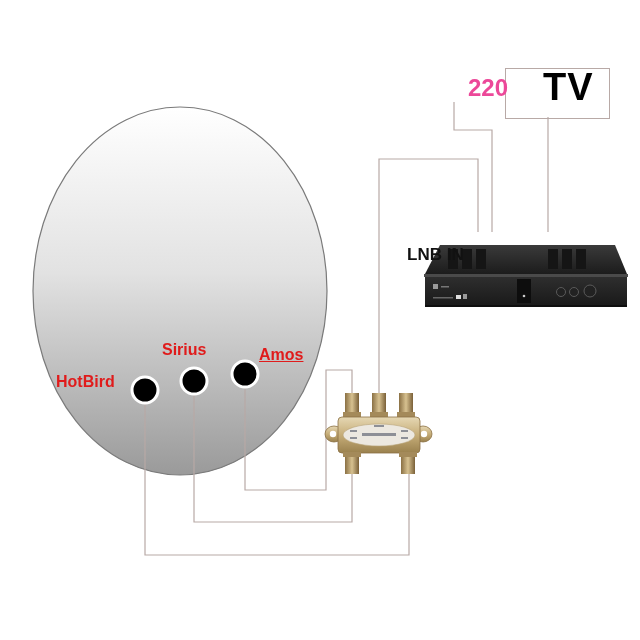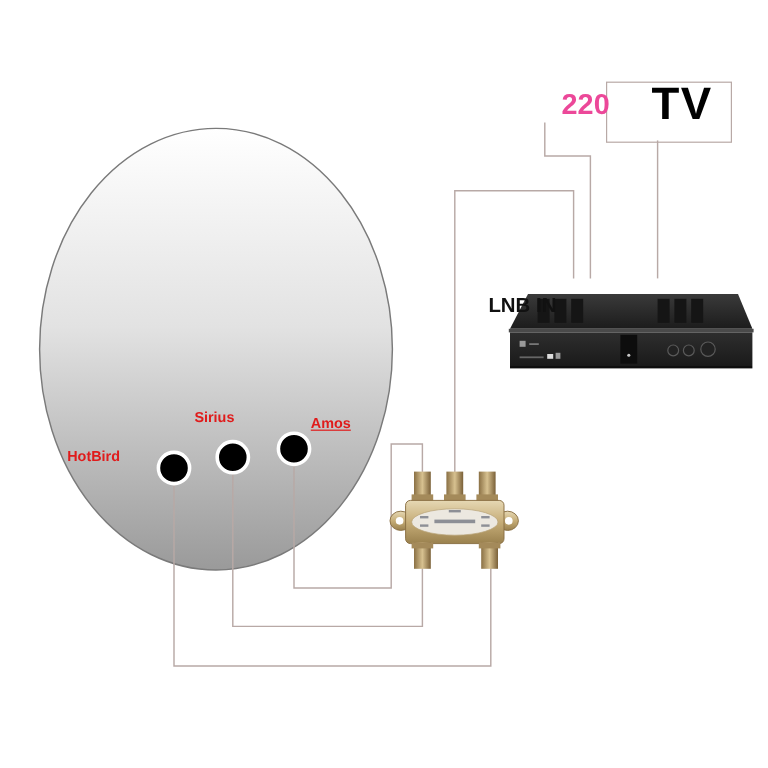--- a/index.html
+++ b/index.html
@@ -1,20 +1,20 @@
 <!DOCTYPE html>
 <html><head>
 <meta charset="utf-8">
 <style>
   html, body { margin: 0; padding: 0; background: #ffffff; }
   body { width: 640px; height: 640px; position: relative; overflow: hidden;
          font-family: "Liberation Sans", sans-serif; }
   svg.wires { position: absolute; left: 0; top: 0; }
   .lbl { position: absolute; font-weight: bold; white-space: nowrap; line-height: 1; }
-  .sat-label { color: #e01b1b; font-size: 12px; }
+  .sat-label { color: #e01b1b; font-size: 16px; }
   .label-220 { font-size: 24px; color: #ec4899; margin-left: 32px; }
   .label-tv { font-size: 38px; color: #000000; letter-spacing: 1px; margin-left: 12px; }
   .label-lnb { font-size: 17px; color: #111; }
   .tv-box { position: absolute; border: 1px solid #b8a9a6; background: transparent; }
 </style>
 </head>
 <body>
 
 <svg class="wires" width="640" height="640" viewBox="0 0 640 640">
   <defs>

